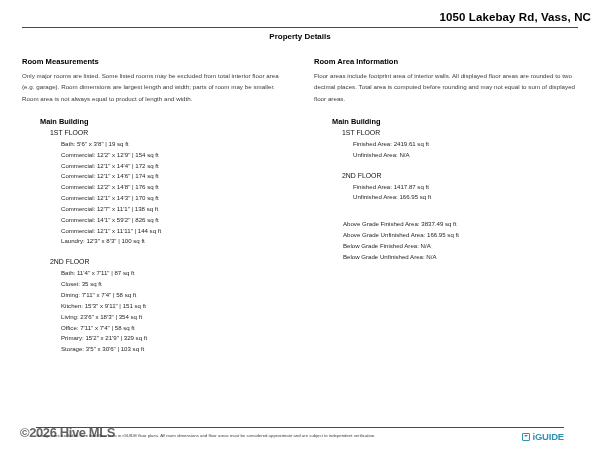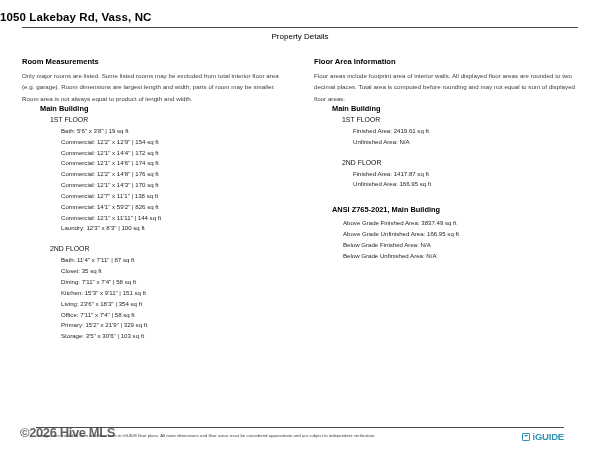--- a/index.html
+++ b/index.html
@@ -18,37 +18,37 @@
   .page {
     position: relative;
     width: 600px;
     height: 450px;
     box-sizing: border-box;
     padding: 0;
   }
 
   
   .doc-title {
-    text-align: left;
+    text-align: right;
     font-size: 11.5px;
     font-weight: bold;
     letter-spacing: 0.1px;
     margin: 0;
-    padding: 11px 2px 4px 0;
+    padding: 11px 9px 4px 0;
     color: #000;
   }
   .title-rule {
     border: 0;
     border-top: 1px solid #4a4a4a;
     margin: 0 22px;
   }
   .doc-subtitle {
     text-align: center;
     font-size: 8px;
-    font-weight: normal;
+    font-weight: bold;
     margin: 0;
     padding: 4px 0 0 0;
     color: #000;
   }
 
   
   .columns {
     display: flex;
     padding: 16px 22px 0 22px;
     box-sizing: border-box;
@@ -69,20 +69,21 @@
   }
   .section-note {
     font-size: 6.2px;
     line-height: 1.82;
     color: #3a3a3a;
     margin: 0;
     letter-spacing: 0.02px;
   }
 
   .building {
+    margin-top: 13px;
     padding-left: 18px;
   }
   .building-name {
     font-size: 7.4px;
     font-weight: bold;
     color: #000;
     margin: 0 0 3px 0;
   }
   .floor {
     padding-left: 10px;
@@ -250,21 +251,21 @@
             <li>Living: 23'6" x 18'3" | 354 sq ft</li>
             <li>Office: 7'11" x 7'4" | 58 sq ft</li>
             <li>Primary: 15'2" x 21'9" | 329 sq ft</li>
             <li>Storage: 3'5" x 30'6" | 103 sq ft</li>
           </ul>
         </div>
       </div>
     </div>
 
     <div class="col col-right">
-      <div class="section-head">Floor Area Information</div>
+      <div class="section-head">Room Area Information</div>
       <p class="section-note">Floor areas include footprint area of interior walls. All displayed floor areas are rounded to two decimal places. Total area is computed before rounding and may not equal to sum of displayed floor areas.</p>
 
       <div class="building">
         <div class="building-name">Main Building</div>
 
         <div class="floor area-block">
           <div class="floor-name">1ST FLOOR</div>
           <ul class="entries">
             <li>Finished Area: 2419.61 sq ft</li>
             <li>Unfinished Area: N/A</li>
@@ -274,21 +275,20 @@
         <div class="floor area-block">
           <div class="floor-name">2ND FLOOR</div>
           <ul class="entries">
             <li>Finished Area: 1417.87 sq ft</li>
             <li>Unfinished Area: 166.95 sq ft</li>
           </ul>
         </div>
       </div>
 
       <div class="ansi-block">
-        <div class="ansi-title">ANSI Z765-2021, Main Building</div>
         <ul class="ansi-list">
           <li>Above Grade Finished Area: 3837.49 sq ft</li>
           <li>Above Grade Unfinished Area: 166.95 sq ft</li>
           <li>Below Grade Finished Area: N/A</li>
           <li>Below Grade Unfinished Area: N/A</li>
         </ul>
       </div>
     </div>
   </div>
 

